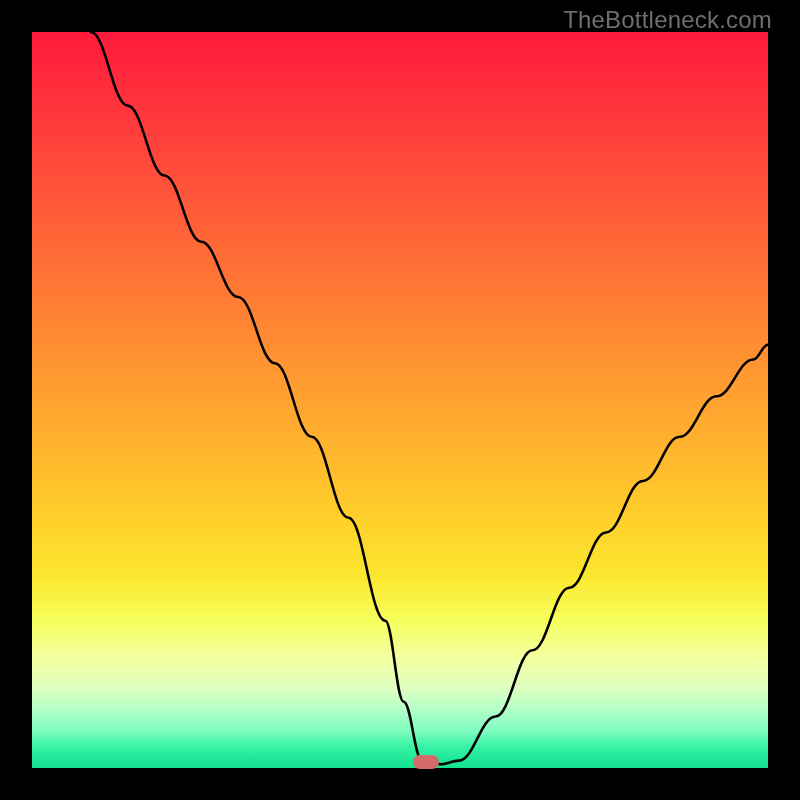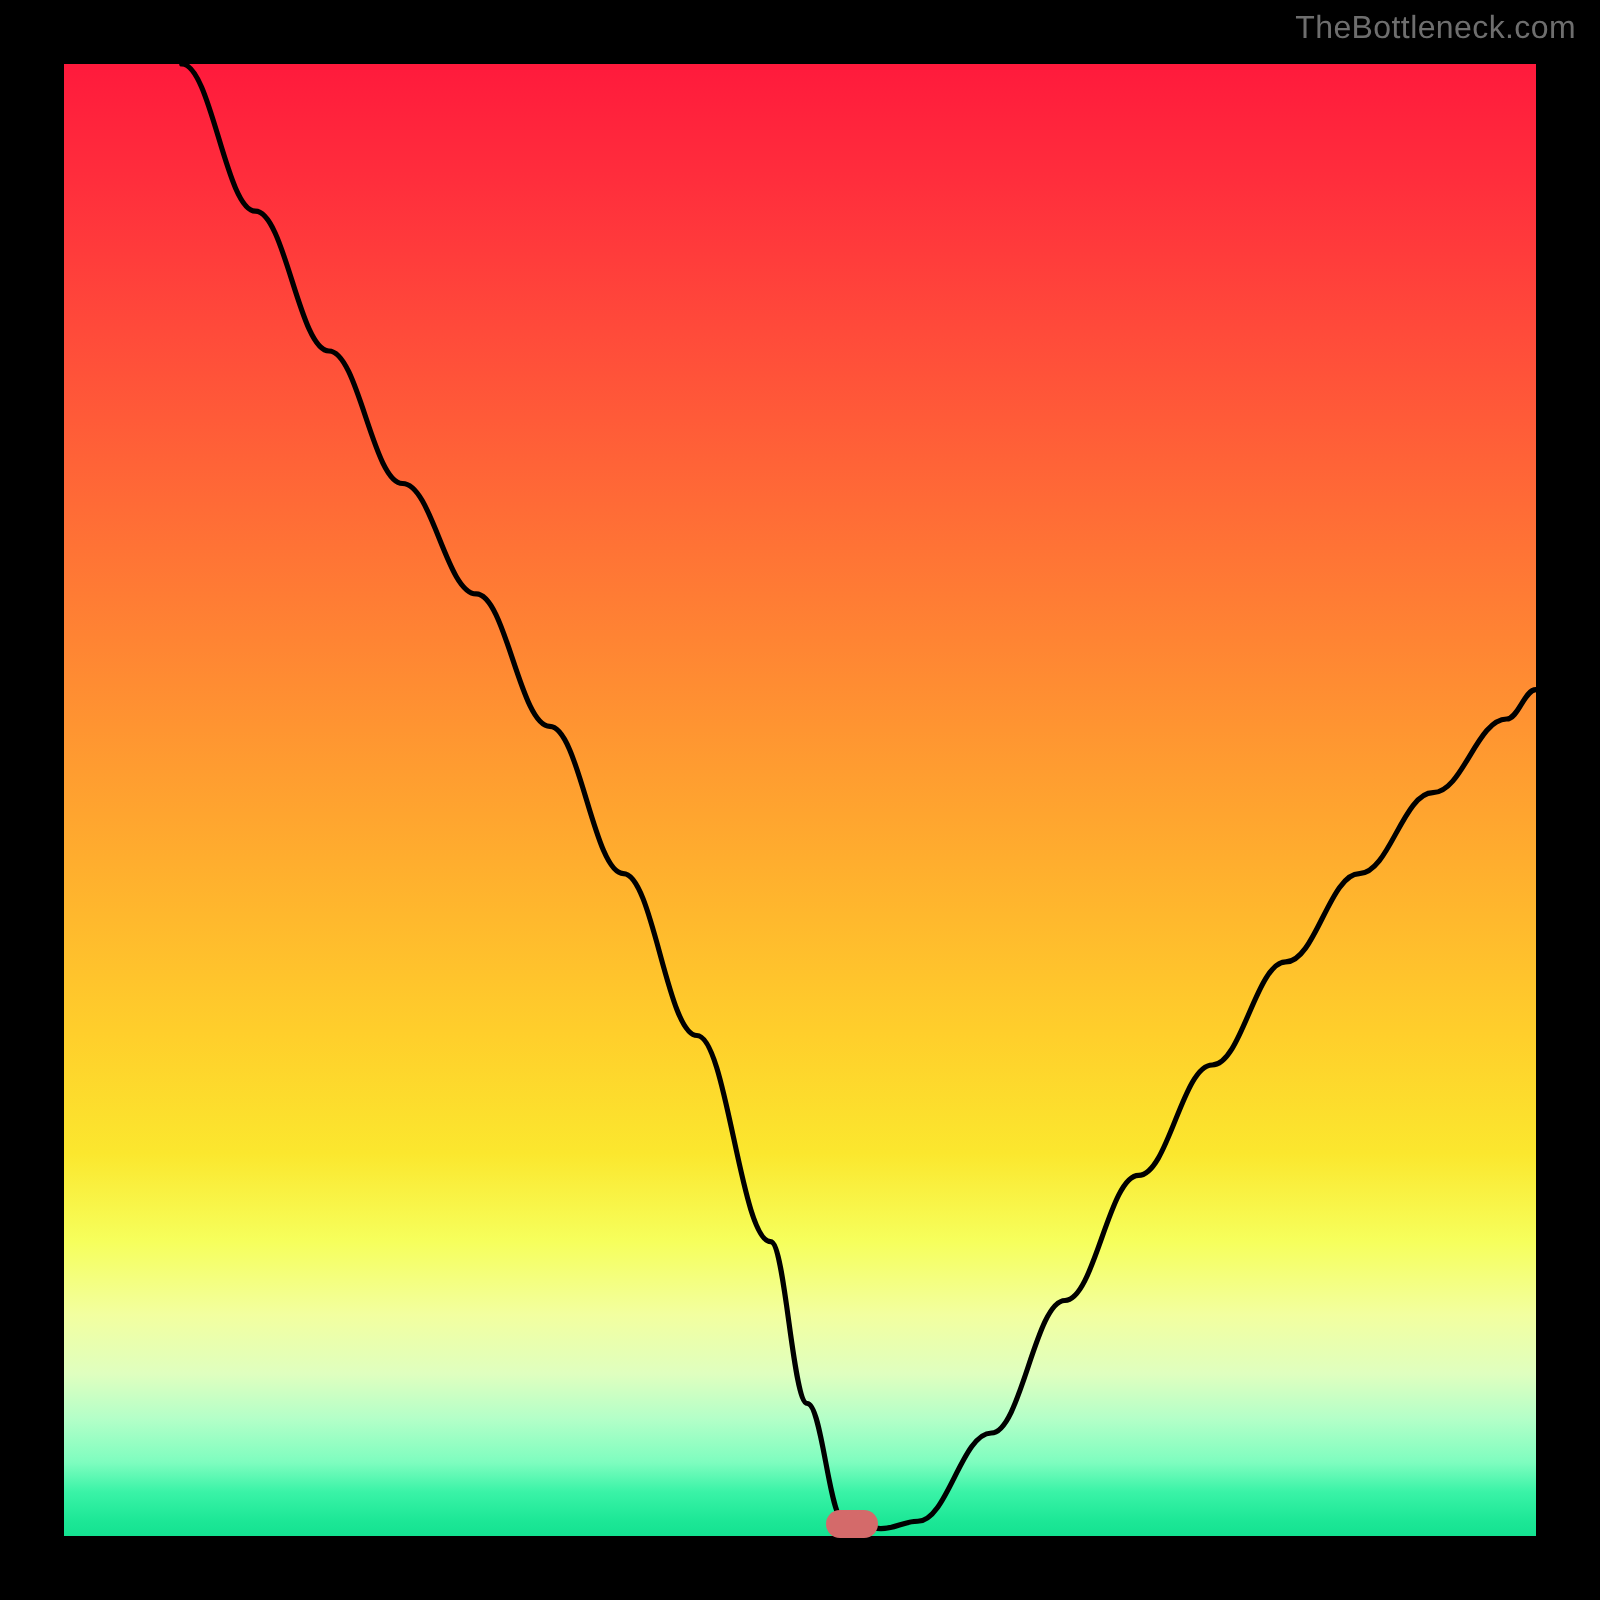--- a/index.html
+++ b/index.html
@@ -39,23 +39,23 @@
       #b4ffc8 92%,
       #7efdbf 95%,
       #3af3a7 97%,
       #1ce796 99%,
       #14e291 100%
     );
   }
   .watermark {
     position: absolute;
     top: 6px;
-    right: 12px;
+    right: 28px;
     color: #6e6e6e;
-    font-size: 16px;
+    font-size: 24px;
     font-weight: 500;
     letter-spacing: 0.2px;
     user-select: none;
   }
   svg.curve {
     position: absolute;
     inset: 0;
     width: 100%;
     height: 100%;
   }

